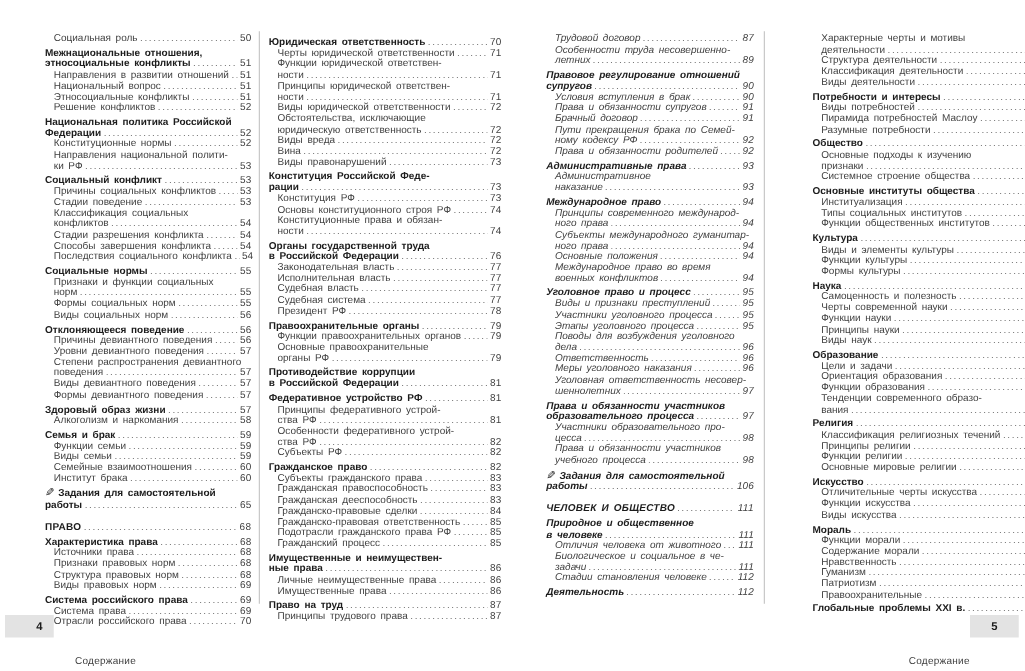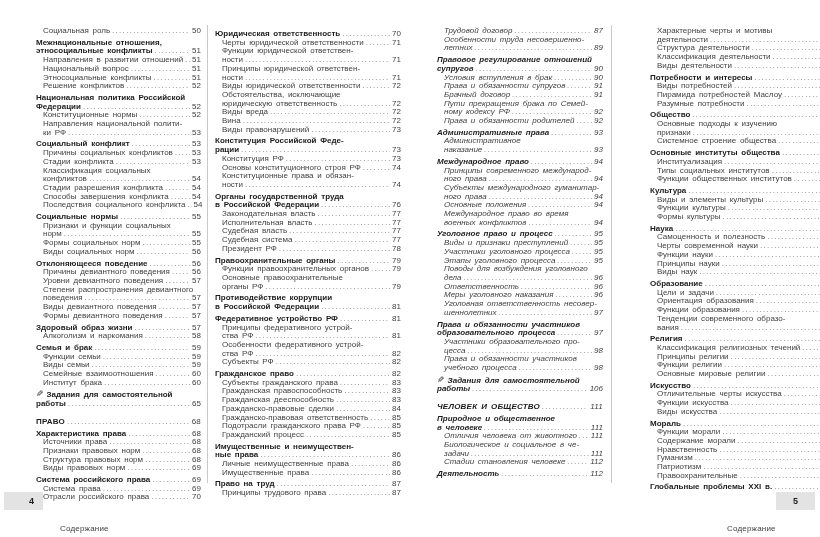--- a/index.html
+++ b/index.html
@@ -135,21 +135,21 @@
       </div>
       <div class="entry lv-sub">
         <div class="ln last">
           <span class="txt">Причины социальных конфликтов</span>
           <span class="dots"></span>
           <span class="pg">53</span>
         </div>
       </div>
       <div class="entry lv-sub">
         <div class="ln last">
-          <span class="txt">Стадии конфликта</span>
+          <span class="txt">Стадии поведение</span>
           <span class="dots"></span>
           <span class="pg">53</span>
         </div>
       </div>
       <div class="entry lv-sub">
         <div class="ln"><span class="txt">Классификация социальных</span></div>
         <div class="ln last">
           <span class="txt">конфликтов</span>
           <span class="dots"></span>
           <span class="pg">54</span>

